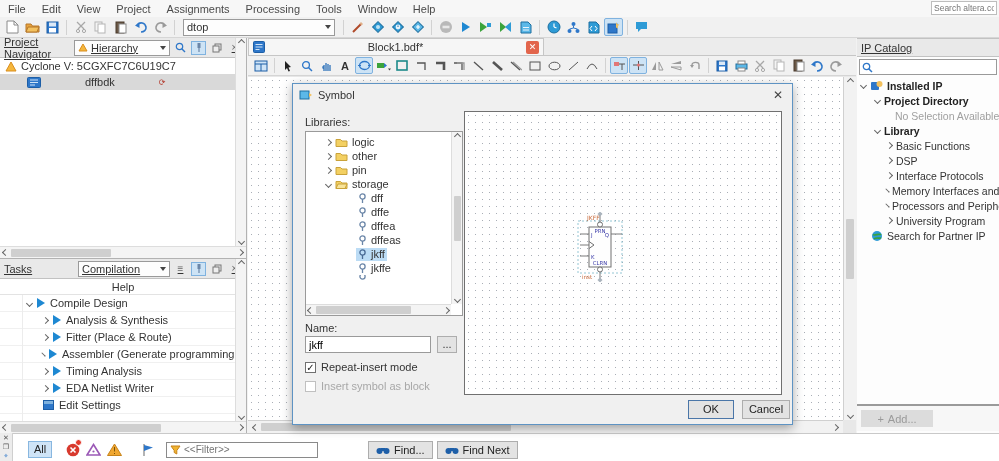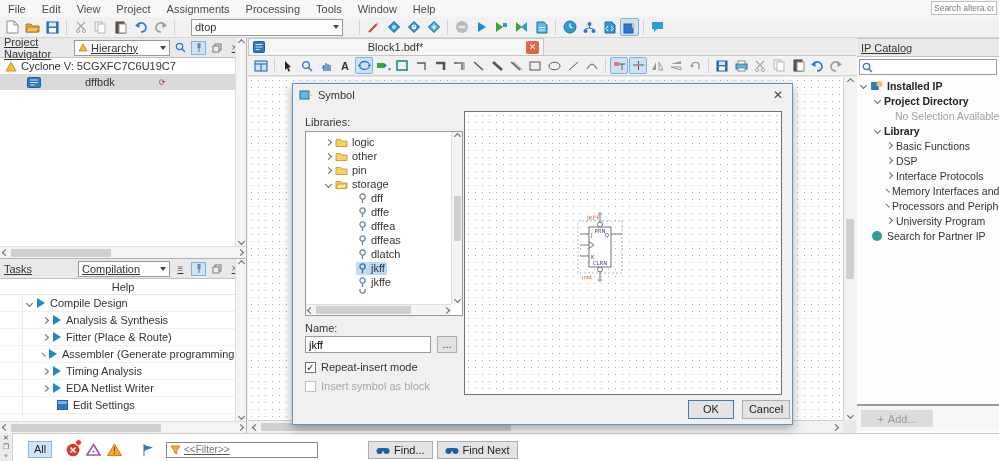--- a/index.html
+++ b/index.html
@@ -13,21 +13,21 @@
   .menubar { position:absolute; left:0; top:0; right:0; height:17px; background:#f7f7f7; display:flex; align-items:center; }
   .menu-item { padding:1px 8px; color:#4a4a4a; cursor:default; }
   .sitesearch { position:absolute; right:2px; top:1px; width:66px; height:14px; border:1px solid #bdbdbd; background:#fff; font-size:8.5px; color:#9a9a9a; padding:0 2px; font-family:"Liberation Sans",sans-serif; }
   
   .main-toolbar { position:absolute; left:0; top:17px; right:0; height:21px; background:#f1f1f1; border-bottom:1px solid #d6d6d6; display:flex; align-items:center; padding-left:3px; gap:1px; }
   .tbtn { width:19px; height:18px; display:flex; align-items:center; justify-content:center; border:1px solid transparent; border-radius:2px; }
   .tbtn.active { background:#cde3f5; border-color:#7fb2df; }
   .tsep { width:1px; height:15px; background:#d2d2d2; margin:0 3px; }
   .combo { height:17px; background:#fdfdfd; border:1px solid #9a9a9a; display:flex; align-items:center; padding:0 3px; gap:3px; position:relative; }
   .combo .arr { margin-left:auto; width:0; height:0; border-left:3.5px solid transparent; border-right:3.5px solid transparent; border-top:4px solid #444; }
-  .rev-combo { width:152px; margin:0 12px; }
+  .rev-combo { width:152px; margin:0 4px; }
   
   .phdr { height:20px; background:#e9e9e9; border-bottom:1px solid #c2c2c2; display:flex; align-items:center; padding:0 4px; gap:3px;text-decoration:underline; }
   .phdr .ttl { flex:1; color:#333; }
   .hicon { width:15px; height:14px; display:flex; align-items:center; justify-content:center; color:#666; font-size:10px; border:1px solid transparent; }
   .hicon.pinned { background:#cde3f5; border-color:#7fb2df; }
   
   .pnav { position:absolute; left:0; top:38px; width:247px; height:220px; background:#fff; border-right:1px solid #b2b2b2; }
   .colhdr { height:16px; text-align:center; border-bottom:1px solid #e3e3e3; color:#333; line-height:16px; background:#fff; }
   .treerow { height:16px; display:flex; align-items:center; gap:4px; white-space:nowrap; overflow:hidden; }
   .pn-row1 { padding-left:5px; }
@@ -67,21 +67,21 @@
   .iprow b { font-weight:bold; color:#222; }
   .ip-bottom { position:absolute; left:0; right:0; bottom:2px; height:27px; border-top:2px solid #9a9a9a; background:#f7f7f7; display:flex; align-items:center; padding-left:4px; }
   .addbtn { width:72px; height:17px; background:#dcdcdc; color:#9a9a9a; display:flex; align-items:center; justify-content:center; gap:4px; }
   
   .statusbar { position:absolute; left:12px; top:433px; right:0; height:32px; background:#fff; border-top:1px solid #c9c9c9; display:flex; align-items:center; gap:4px; padding-left:16px; }
   .sidestrip { position:absolute; left:0; top:433px; width:13px; height:28px; background:#ececec; border-right:1px solid #cfcfcf; display:flex; flex-direction:column; align-items:center; font-size:7px; color:#555; line-height:9px; }
   .allbtn { width:24px; height:17px; background:#cfe4f7; border:1px solid #88b7e0; text-align:center; line-height:15px; color:#222; }
   .micon { width:17px; height:16px; display:flex; align-items:center; justify-content:center; position:relative; }
   .badge { position:absolute; top:-3px; right:-1px; width:7px; height:7px; background:#e23b2e; border:1px solid #fff; border-radius:50%; }
   .filterbox { width:152px; height:16px; border:1px solid #8a8a8a; background:#fff; display:flex; align-items:center; gap:3px; padding:0 3px; margin-left:6px; }
-  .filterbox input { border:none; outline:none; flex:1; width:100px; font-size:10px; color:#555; font-family:"Liberation Sans",sans-serif;text-decoration:underline; }
+  .filterbox input { border:none; outline:none; flex:1; width:100px; font-size:10px; color:#555; font-family:"Liberation Sans",sans-serif; }
   .findbtn { height:18px; background:#e3e3e3; border:1px solid #adadad; display:flex; align-items:center; gap:4px; padding:0 7px; color:#222; }
   
   .dialog { position:absolute; left:292px; top:83px; width:501px; height:342px; background:#f0f0f0; border:1px solid #5e93c3; box-shadow:0 3px 10px rgba(0,0,0,.35); z-index:20; }
   .dtitle { height:22px; display:flex; align-items:center; gap:5px; padding:0 6px; }
   .dtitle .x { margin-left:auto; font-size:12px; color:#444; width:16px; text-align:center; }
   .dlabel { position:absolute; color:#333; }
   .treebox { position:absolute; left:12px; top:47px; width:158px; height:185px; background:#fff; border:1px solid #9a9a9a; overflow:hidden; }
   .lr { height:14px; display:flex; align-items:center; gap:4px; white-space:nowrap; }
   .lr .sel { background:#bcdcf5; padding:0 2px; display:flex; align-items:center; gap:4px; height:13px; }
   .tb-v { position:absolute; top:0; bottom:11px; right:0; width:11px; background:#f4f4f4; border-left:1px solid #ddd; display:flex; flex-direction:column; align-items:center; justify-content:space-between; padding:2px 0; }
@@ -366,21 +366,21 @@
       <div class="trow" style="padding-left:43px">
         <span class="cv r"></span>
         <span class="play"></span>
         <span>Timing Analysis</span>
       </div>
       <div class="trow" style="padding-left:43px">
         <span class="cv r"></span>
         <span class="play"></span>
         <span>EDA Netlist Writer</span>
       </div>
-      <div class="trow" style="padding-left:57px">
+      <div class="trow" style="padding-left:43px">
         <span class="editset"></span>
         <span>Edit Settings</span>
       </div>
     </div>
     <div class="vscroll">
       <span class="cv u"></span>
       <span class="cv d"></span>
     </div>
     <div class="hscroll">
       <span class="cv l" style="margin:0 3px"></span>
@@ -780,27 +780,20 @@
             </svg>
           <span>dffea</span>
         </div>
         <div class="lr" style="padding-left:52px">
           <svg width="9" height="11">
               <circle cx="4.5" cy="3.5" r="2.6" fill="none" stroke="#6b86a8" stroke-width="1.3"></circle>
               <line x1="4.5" y1="6" x2="4.5" y2="10" stroke="#6b86a8" stroke-width="1.3"></line>
             </svg>
           <span>dffeas</span>
         </div>
-        <div class="lr" style="padding-left:52px">
-          <svg width="9" height="11">
-              <circle cx="4.5" cy="3.5" r="2.6" fill="none" stroke="#6b86a8" stroke-width="1.3"></circle>
-              <line x1="4.5" y1="6" x2="4.5" y2="10" stroke="#6b86a8" stroke-width="1.3"></line>
-            </svg>
-          <span>dlatch</span>
-        </div>
         <div class="lr" style="padding-left:50px">
           <span class="sel">
             <svg width="9" height="11">
                 <circle cx="4.5" cy="3.5" r="2.6" fill="none" stroke="#4a6a94" stroke-width="1.3"></circle>
                 <line x1="4.5" y1="6" x2="4.5" y2="10" stroke="#4a6a94" stroke-width="1.3"></line>
               </svg>
             <span>jkff</span>
           </span>
         </div>
         <div class="lr" style="padding-left:52px">

